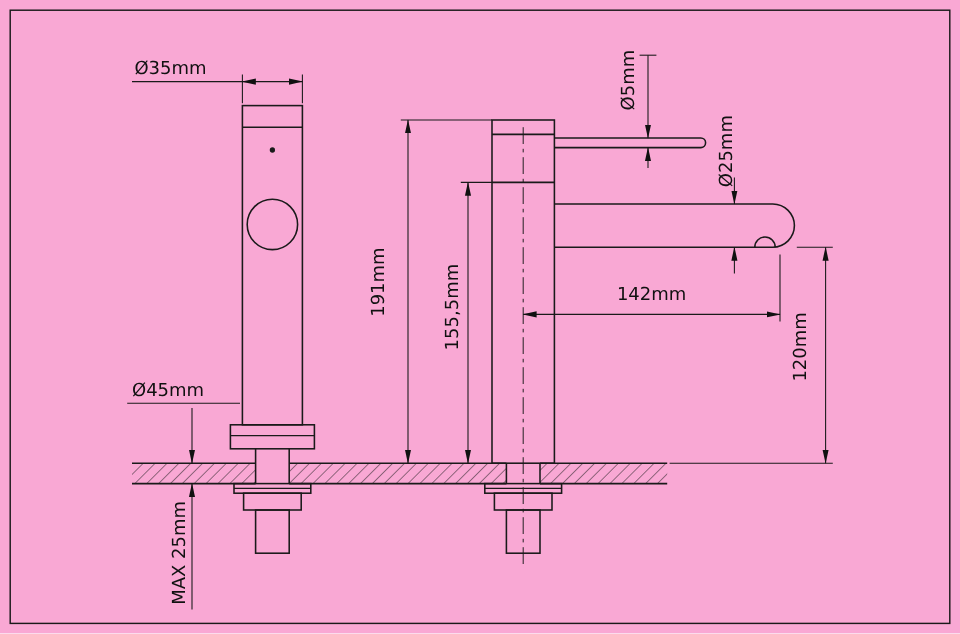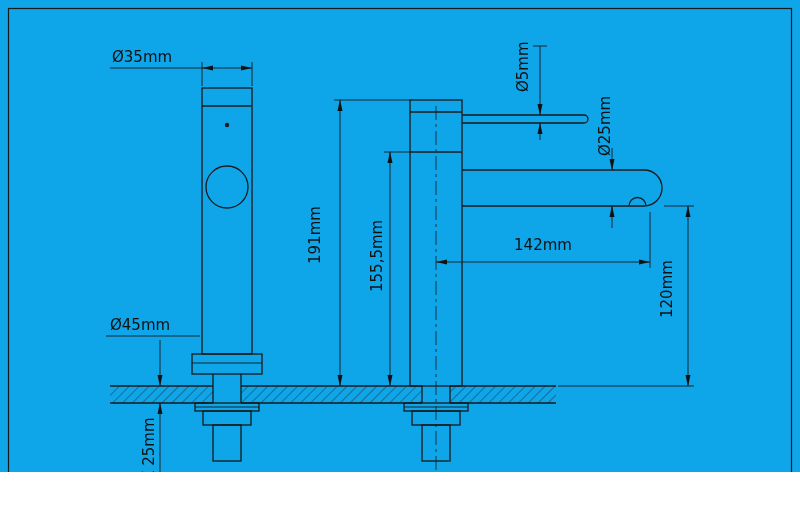--- a/index.html
+++ b/index.html
@@ -1,20 +1,20 @@
 <!DOCTYPE html>
 <html><head>
 <meta charset="utf-8">
 <style>
   html, body { margin: 0; padding: 0; background: #ffffff; }
   .stage {
     position: relative;
     width: 800px;
-    height: 472px;
-    background: #0ea5e9;
+    height: 528px;
+    background: #f9a8d4;
     font-family: "DejaVu Sans", "Liberation Sans", sans-serif;
     overflow: hidden;
   }
   svg { display: block; }
   .outline { stroke: #1a1a1a; stroke-width: 1.3; fill: none; }
   .thin    { stroke: #1a1a1a; stroke-width: 0.9; fill: none; }
   .dim     { stroke: #1a1a1a; stroke-width: 0.9; fill: none; }
   .center  { stroke: #1a1a1a; stroke-width: 0.8; fill: none; stroke-dasharray: 14 4 3 4; }
   .dimtext { font-size: 15px; fill: #111; }
 </style>

